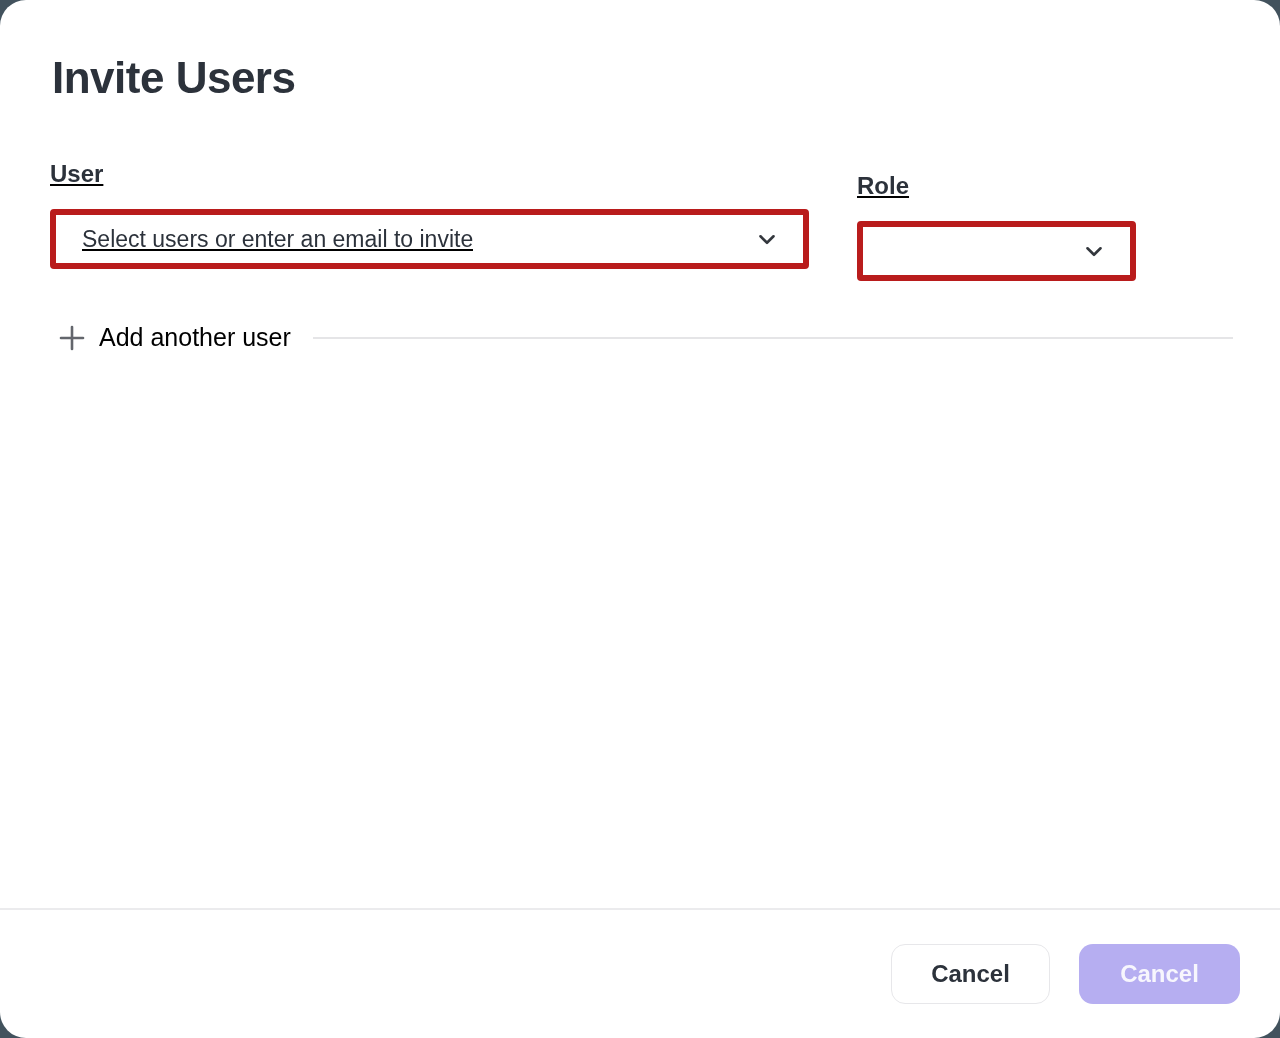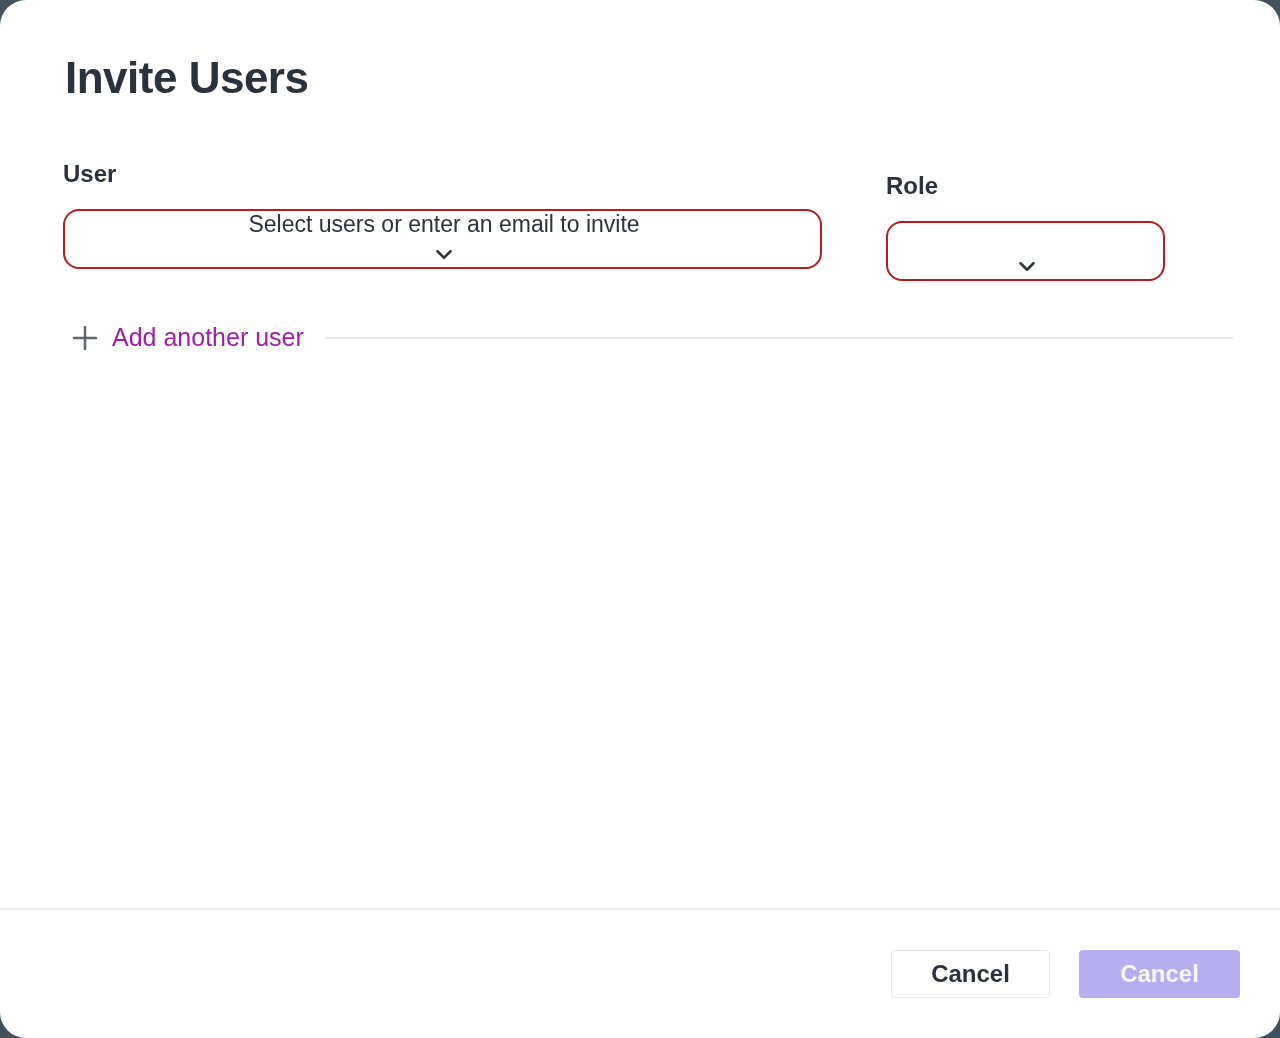--- a/index.html
+++ b/index.html
@@ -15,55 +15,55 @@
     width: 1280px;
     height: 1038px;
     background: #ffffff;
     border-radius: 26px;
     display: flex;
     flex-direction: column;
     overflow: hidden;
   }
   .content {
     flex: 1;
-    padding: 54px 40px 0 63px;
+    padding: 54px 40px 0 50px;
   }
   .dialog-title {
     margin: 0 0 58px 2px;
     font-size: 44px;
     line-height: 48px;
     font-weight: 700;
     letter-spacing: -0.5px;
     color: #2c323b;
   }
   .form-row {
     display: flex;
-    gap: 64px;
+    gap: 48px;
+    text-decoration: underline;
   }
   .field-user { width: 759px; }
   .field-role { width: 279px; margin-top: 12px; }
   .field-label {
     display: block;
     font-size: 24px;
     font-weight: 600;
     color: #2c323b;
     margin-bottom: 21px;
   }
   .select {
     height: 60px;
     width: 100%;
     background: #ffffff;
-    border: 2px solid #b91c1c;
-    border-radius: 16px;
+    border: 6px solid #b91c1c;
+    border-radius: 4px;
     display: flex;
     align-items: center;
     justify-content: space-between;
     padding: 0 23px 0 26px;
     cursor: pointer;
-    flex-direction: column;
   }
   .select-text {
     font-size: 23px;
     color: #2c323b;
     white-space: nowrap;
     overflow: hidden;
   }
   .chevron {
     display: flex;
     align-items: center;
@@ -78,21 +78,21 @@
     display: flex;
     align-items: center;
     gap: 13px;
     background: none;
     border: none;
     padding: 0;
     margin-left: 8px;
     cursor: pointer;
     font-family: "Liberation Sans", sans-serif;
     font-size: 25px;
-    color: #a21caf;
+    color: #000000;
   }
   .plus-icon {
     display: flex;
     align-items: center;
   }
   .add-rule {
     flex: 1;
     height: 2px;
     background: #e5e5e7;
     margin-left: 22px;
@@ -102,22 +102,22 @@
     height: 130px;
     flex: 0 0 auto;
     border-top: 2px solid #ebebed;
     display: flex;
     align-items: center;
     justify-content: flex-end;
     gap: 29px;
     padding-right: 40px;
   }
   .btn {
-    height: 48px;
-    border-radius: 4px;
+    height: 60px;
+    border-radius: 14px;
     font-family: "Liberation Sans", sans-serif;
     font-size: 24px;
     font-weight: 600;
     cursor: pointer;
   }
   .btn-cancel {
     width: 159px;
     background: #ffffff;
     border: 1px solid #e7e7ea;
     color: #2c323b;

